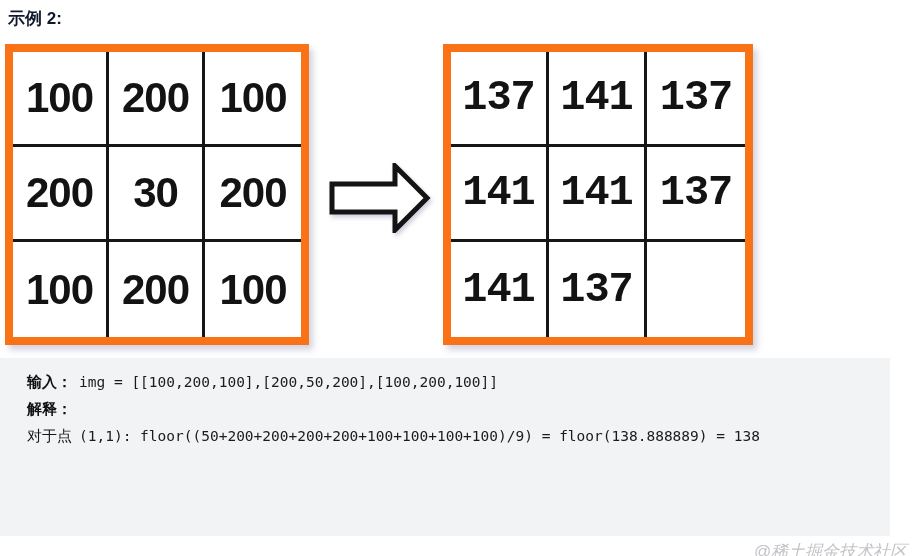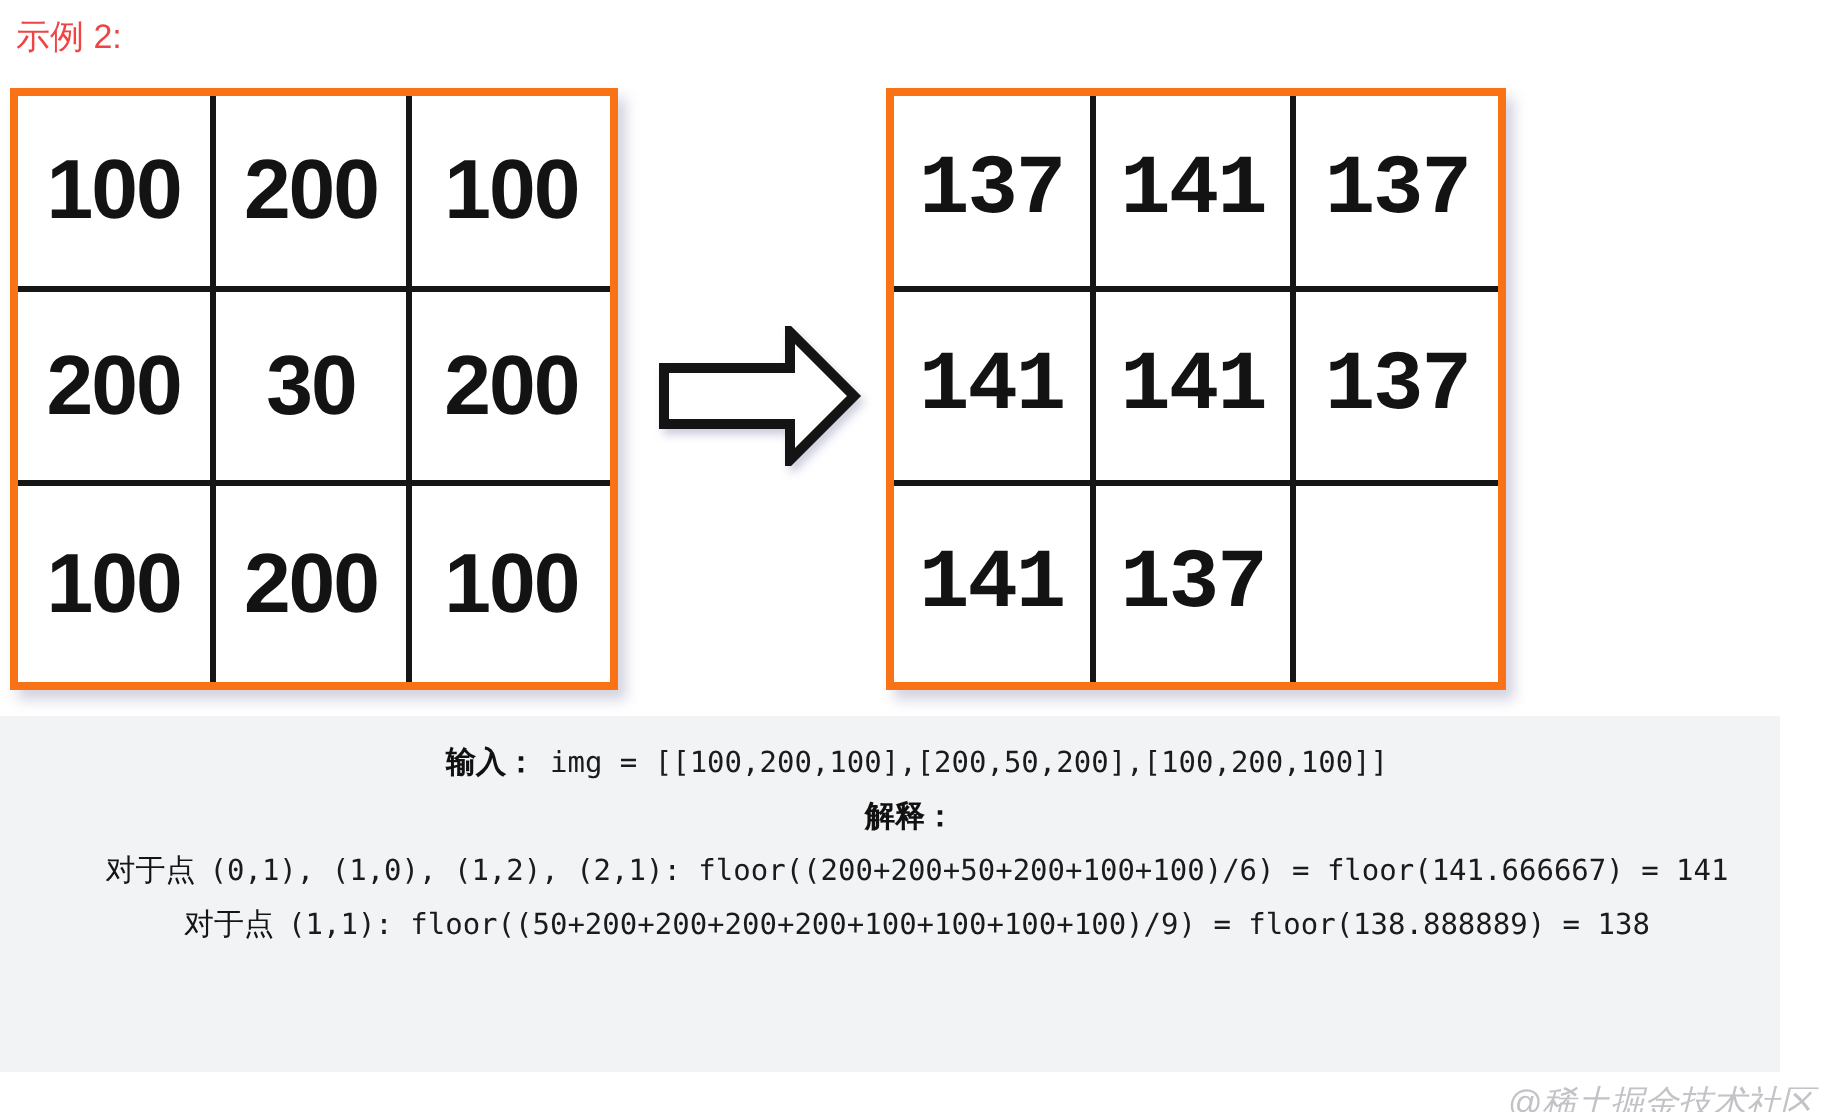--- a/index.html
+++ b/index.html
@@ -6,26 +6,26 @@
   body {
     width: 917px; height: 556px;
     background: #ffffff;
     font-family: "Liberation Sans", sans-serif;
     position: relative;
     overflow: hidden;
   }
 
   .page-title {
     position: absolute; left: 8px; top: 7px;
-    font-size: 17px; font-weight: normal; color: #ef4444;
+    font-size: 17px; font-weight: bold; color: #0f172a;
   }
 
   .matrix {
     position: absolute; top: 44px; height: 301px;
-    border: 4px solid #f97316;
+    border: 8px solid #f97316;
     background: #ffffff;
     display: grid;
     grid-template-columns: 1fr 1fr 1fr;
     grid-template-rows: 1fr 1fr 1fr;
     box-sizing: border-box;
     box-shadow: 4px 5px 6px rgba(160,160,190,0.45);
   }
   .matrix-input  { left: 5px;   width: 304px; }
   .matrix-output { left: 443px; width: 310px; font-family: Liberation Mono, monospace; }
 
@@ -44,21 +44,20 @@
     width: 102px; height: 70px;
   }
   .arrow-wrap svg { filter: drop-shadow(2px 3px 2px rgba(160,160,190,0.5)); }
 
   .code-block {
     position: absolute; left: 0; top: 358px;
     width: 890px; height: 178px;
     background: #f2f3f5;
     box-sizing: border-box;
     padding: 14px 0 0 27px;
-    text-align: center;
   }
   .code-line {
     height: 27px; line-height: 19px;
     font-size: 15px; color: #151515;
     white-space: nowrap;
   }
   .code-label { font-weight: bold; font-size: 15px; color: #111111; margin-right: 7px; }
   .code-prefix { font-size: 15px; color: #151515; margin-right: 7px; }
   .mono {
     font-family: "DejaVu Sans Mono", "Liberation Mono", monospace;
@@ -105,20 +104,17 @@
 </div>
 
 <div class="code-block">
   <div class="code-line">
     <span class="code-label">输入：</span><span class="mono">img = [[100,200,100],[200,50,200],[100,200,100]]</span>
   </div>
   <div class="code-line">
     <span class="code-label">解释：</span>
   </div>
   <div class="code-line">
-    <span class="code-prefix">对于点</span><span class="mono">(0,1), (1,0), (1,2), (2,1): floor((200+200+50+200+100+100)/6) = floor(141.666667) = 141</span>
-  </div>
-  <div class="code-line">
     <span class="code-prefix">对于点</span><span class="mono">(1,1): floor((50+200+200+200+200+100+100+100+100)/9) = floor(138.888889) = 138</span>
   </div>
 </div>
 
 <div class="watermark">@稀土掘金技术社区</div>
 
 </body></html>

